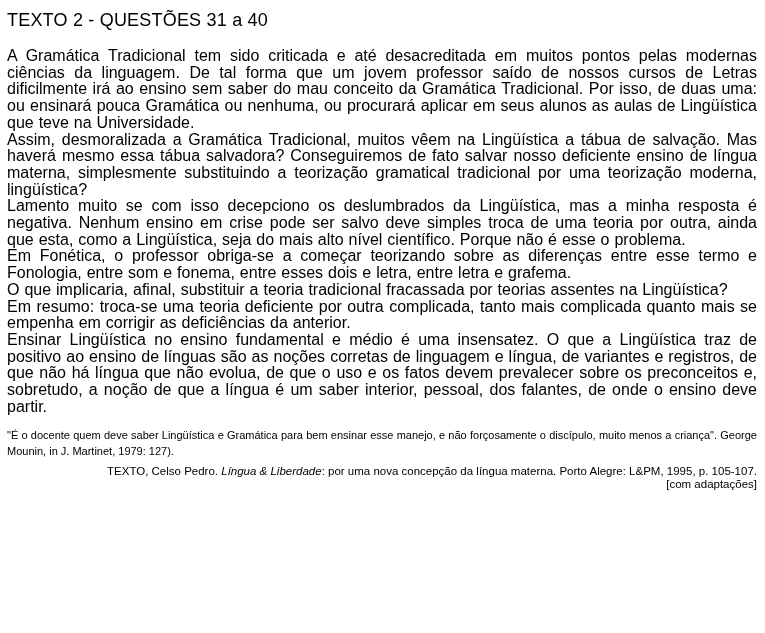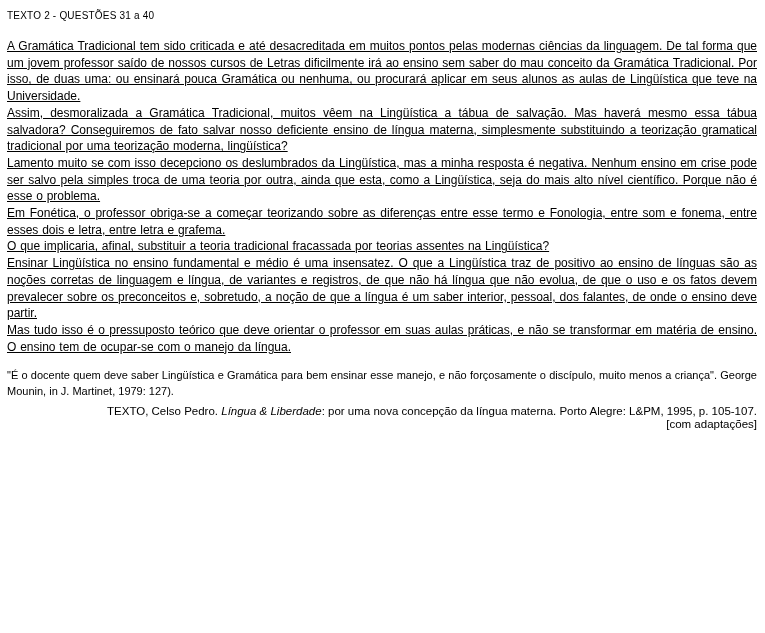--- a/index.html
+++ b/index.html
@@ -11,34 +11,33 @@
   }
   .page {
     box-sizing: border-box;
     width: 765px;
     height: 633px;
     padding: 10px 8px 0 7px;
     overflow: hidden;
     background: #ffffff;
   }
   .title {
-    font-size: 10px;
+    font-size: 18px;
     font-weight: 400;
     letter-spacing: 0.2px;
     margin: 0 0 17px 0;
     white-space: nowrap;
   }
   .text-body p {
     margin: 0;
     padding: 0;
-    font-size: 12px;
+    font-size: 16px;
     line-height: 16.7px;
     text-align: justify;
     word-spacing: 0.5px;
-    text-decoration: underline;
   }
   .footnote {
     margin-top: 12px;
     font-size: 11px;
     line-height: 16px;
     text-align: justify;
   }
   .citation {
     margin-top: 6px;
     font-size: 11.5px;
@@ -58,25 +57,25 @@
 </head>
 <body>
 
 <div class="page">
 
   <h1 class="title">TEXTO 2 - QUESTÕES 31 a 40</h1>
 
   <div class="text-body">
     <p>A Gramática Tradicional tem sido criticada e até desacreditada em muitos pontos pelas modernas ciências da linguagem. De tal forma que um jovem professor saído de nossos cursos de Letras dificilmente irá ao ensino sem saber do mau conceito da Gramática Tradicional. Por isso, de duas uma: ou ensinará pouca Gramática ou nenhuma, ou procurará aplicar em seus alunos as aulas de Lingüística que teve na Universidade.</p>
     <p>Assim, desmoralizada a Gramática Tradicional, muitos vêem na Lingüística a tábua de salvação. Mas haverá mesmo essa tábua salvadora? Conseguiremos de fato salvar nosso deficiente ensino de língua materna, simplesmente substituindo a teorização gramatical tradicional por uma teorização moderna, lingüística?</p>
-    <p>Lamento muito se com isso decepciono os deslumbrados da Lingüística, mas a minha resposta é negativa. Nenhum ensino em crise pode ser salvo pela simples troca de uma teoria por outra, ainda que esta, como a Lingüística, seja do mais alto nível científico. Porque não é esse o problema.</p>
+    <p>Lamento muito se com isso decepciono os deslumbrados da Lingüística, mas a minha resposta é negativa. Nenhum ensino em crise pode ser salvo deve simples troca de uma teoria por outra, ainda que esta, como a Lingüística, seja do mais alto nível científico. Porque não é esse o problema.</p>
     <p>Em Fonética, o professor obriga-se a começar teorizando sobre as diferenças entre esse termo e Fonologia, entre som e fonema, entre esses dois e letra, entre letra e grafema.</p>
     <p>O que implicaria, afinal, substituir a teoria tradicional fracassada por teorias assentes na Lingüística?</p>
+    <p>Em resumo: troca-se uma teoria deficiente por outra complicada, tanto mais complicada quanto mais se empenha em corrigir as deficiências da anterior.</p>
     <p>Ensinar Lingüística no ensino fundamental e médio é uma insensatez. O que a Lingüística traz de positivo ao ensino de línguas são as noções corretas de linguagem e língua, de variantes e registros, de que não há língua que não evolua, de que o uso e os fatos devem prevalecer sobre os preconceitos e, sobretudo, a noção de que a língua é um saber interior, pessoal, dos falantes, de onde o ensino deve partir.</p>
-    <p>Mas tudo isso é o pressuposto teórico que deve orientar o professor em suas aulas práticas, e não se transformar em matéria de ensino. O ensino tem de ocupar-se com o manejo da língua.</p>
   </div>
 
   <div class="footnote">"É o docente quem deve saber Lingüística e Gramática para bem ensinar esse manejo, e não forçosamente o discípulo, muito menos a criança". George Mounin, in J. Martinet, 1979: 127).</div>
 
   <div class="citation"><span>TEXTO, Celso Pedro. </span><em>Língua &amp; Liberdade</em><span>: por uma nova concepção da língua materna. Porto Alegre: L&amp;PM, 1995, p. 105-107.</span></div>
 
   <div class="citation-note">[com adaptações]</div>
 
 </div>
 

